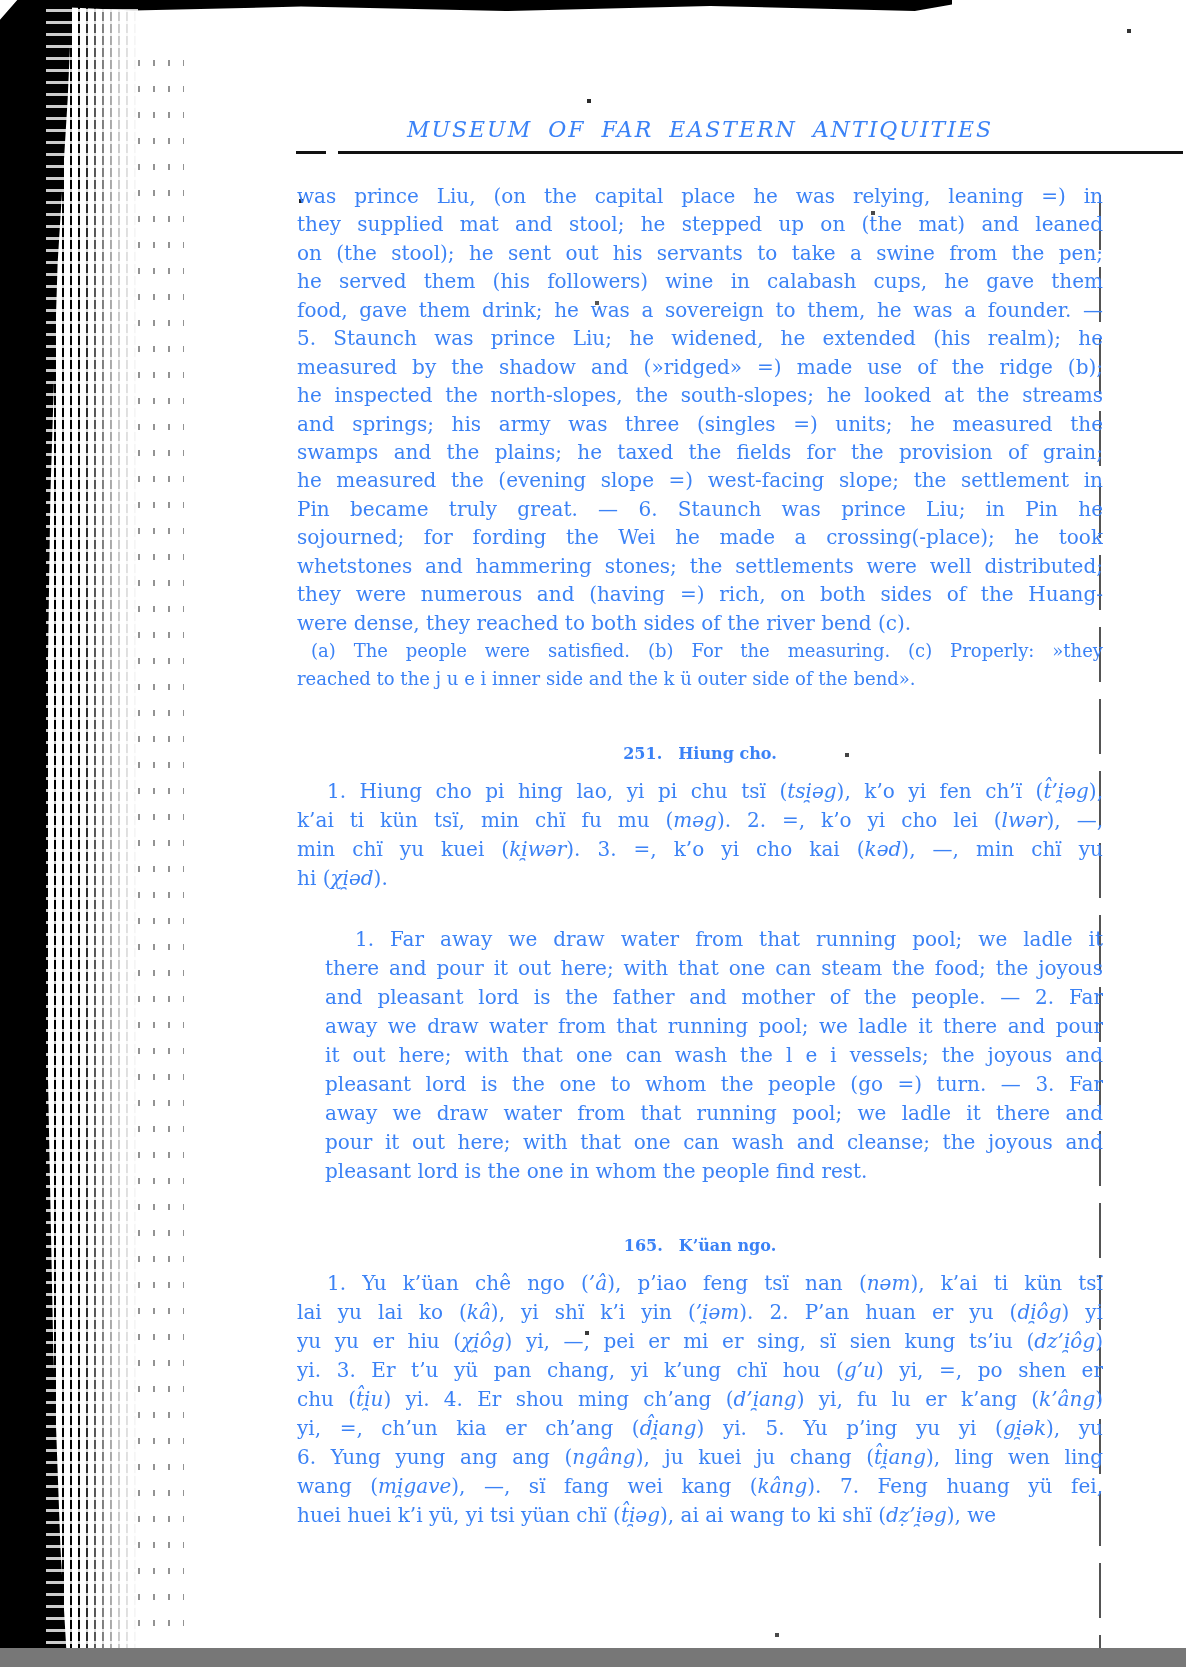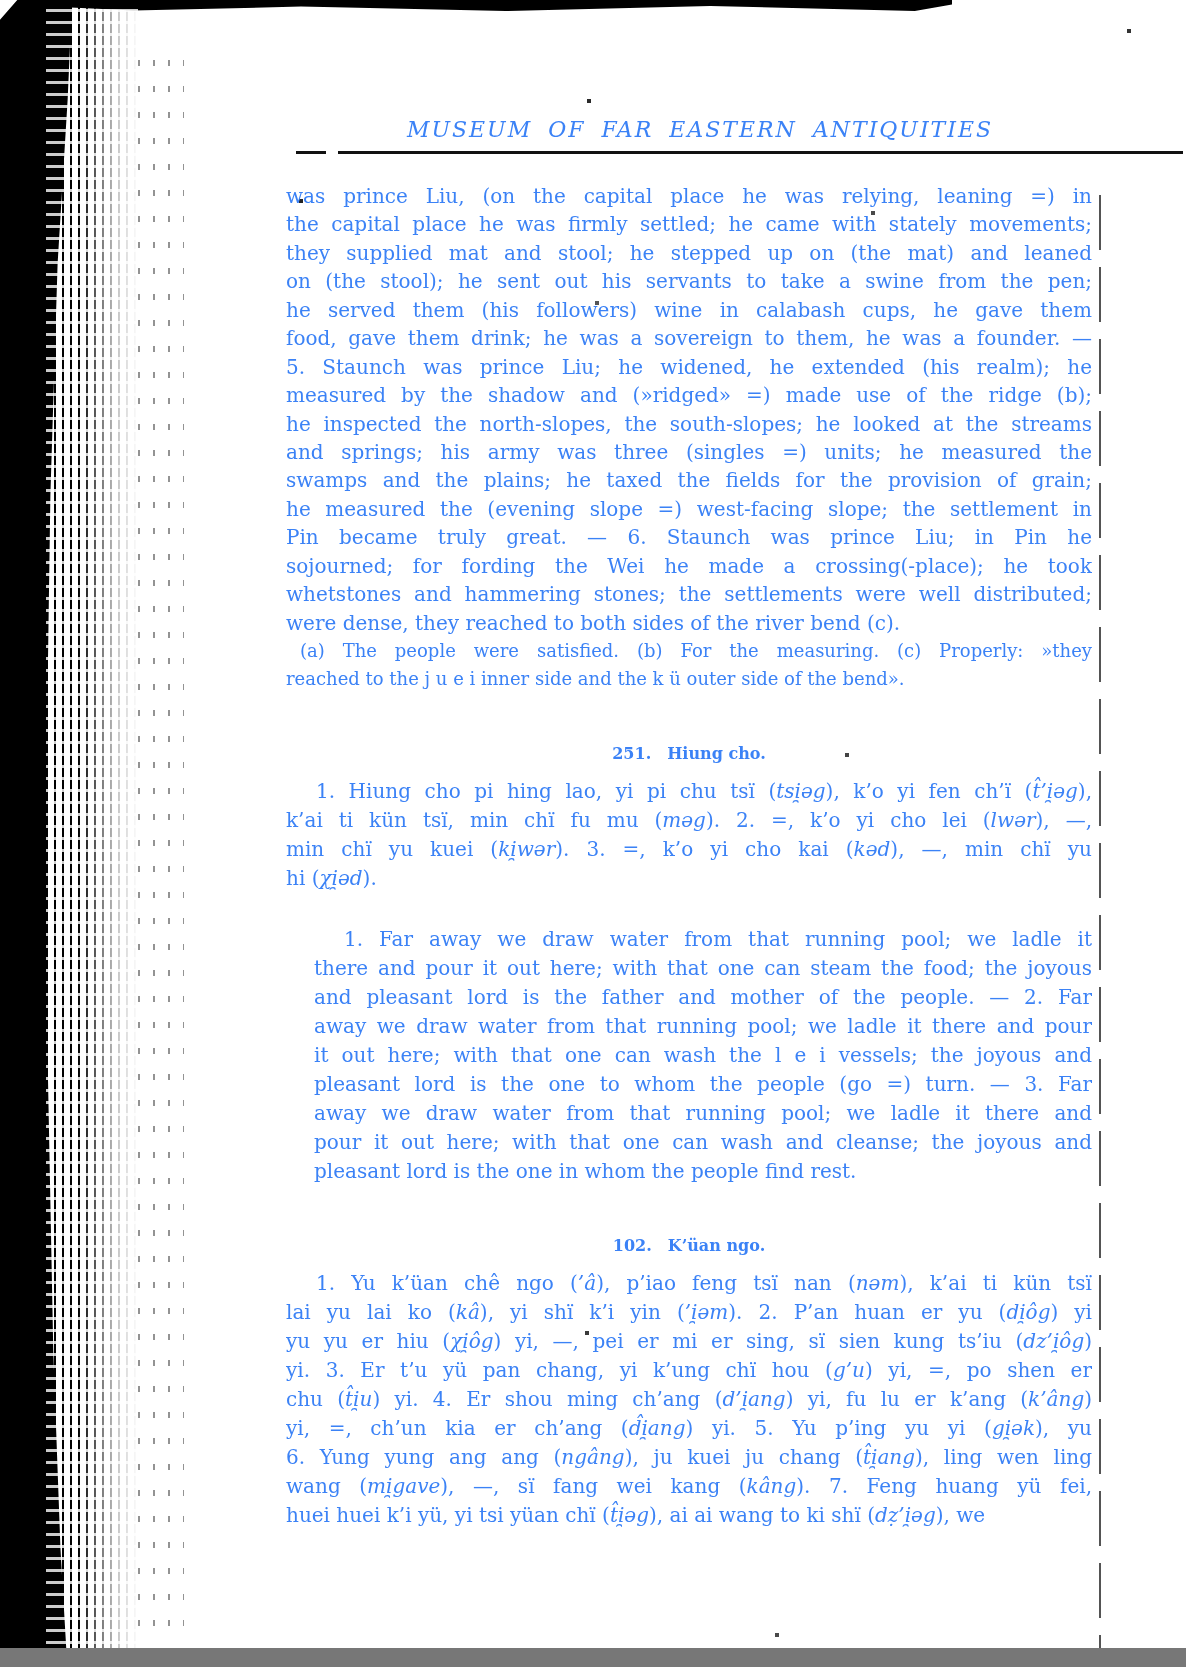--- a/index.html
+++ b/index.html
@@ -53,21 +53,21 @@
   
   .running-head{
     position:absolute;left:297px;top:117px;width:806px;
     text-align:center;font-style:italic;font-size:22px;
     letter-spacing:2px;word-spacing:7px;white-space:nowrap;
   }
   .head-rule{
     position:absolute;left:296px;top:151px;width:887px;height:3px;
     background:linear-gradient(90deg,#111 0 30px,transparent 30px 42px,#111 42px 100%);
   }
-  .text-flow{position:absolute;left:286px;top:182px;width:806px;}
+  .text-flow{position:absolute;left:297px;top:182px;width:806px;}
   .tline{
     text-align:justify;text-align-last:justify;
     overflow:hidden;white-space:normal;
   }
   .tline.last{text-align-last:left;}
   .body-par{font-size:20px;}
   .body-par .tline{height:28.45px;line-height:28.45px;}
   .sect-par{font-size:20px;}
   .sect-par .tline{height:29px;line-height:29px;}
   .indent-first .tline:first-child{text-indent:30px;}
@@ -98,34 +98,34 @@
   <div class="page-edge-line"></div>
   <div class="ink-specks"></div>
 
   <div class="running-head">MUSEUM OF FAR EASTERN ANTIQUITIES</div>
   <div class="head-rule"></div>
 
   <div class="text-flow">
 
     <div class="body-par">
         <div class="tline">was prince Liu, (on the capital place he was relying, leaning =) in</div>
-        <div class="tline">the capital place he was firmly settled; he came with stately movements;</div>
         <div class="tline">they supplied mat and stool; he stepped up on (the mat) and leaned</div>
         <div class="tline">on (the stool); he sent out his servants to take a swine from the pen;</div>
         <div class="tline">he served them (his followers) wine in calabash cups, he gave them</div>
         <div class="tline">food, gave them drink; he was a sovereign to them, he was a founder. —</div>
         <div class="tline">5. Staunch was prince Liu; he widened, he extended (his realm); he</div>
         <div class="tline">measured by the shadow and (»ridged» =) made use of the ridge (b);</div>
         <div class="tline">he inspected the north-slopes, the south-slopes; he looked at the streams</div>
         <div class="tline">and springs; his army was three (singles =) units; he measured the</div>
         <div class="tline">swamps and the plains; he taxed the fields for the provision of grain;</div>
         <div class="tline">he measured the (evening slope =) west-facing slope; the settlement in</div>
         <div class="tline">Pin became truly great. — 6. Staunch was prince Liu; in Pin he</div>
         <div class="tline">sojourned; for fording the Wei he made a crossing(-place); he took</div>
         <div class="tline">whetstones and hammering stones; the settlements were well distributed;</div>
+        <div class="tline">they were numerous and (having =) rich, on both sides of the Huang-</div>
         <div class="tline last">were dense, they reached to both sides of the river bend (c).</div>
       </div>
 
     <div class="footnote">
         <div class="tline">(a) The people were satisfied. (b) For the measuring. (c) Properly: »they</div>
         <div class="tline last">reached to the j u e i inner side and the k ü outer side of the bend».</div>
       </div>
 
     <div class="sect-heading h-251">
       <span class="sect-num">251.</span><span class="sect-title">Hiung cho.</span>
@@ -144,21 +144,21 @@
         <div class="tline">and pleasant lord is the father and mother of the people. — 2. Far</div>
         <div class="tline">away we draw water from that running pool; we ladle it there and pour</div>
         <div class="tline">it out here; with that one can wash the l e i vessels; the joyous and</div>
         <div class="tline">pleasant lord is the one to whom the people (go =) turn. — 3. Far</div>
         <div class="tline">away we draw water from that running pool; we ladle it there and</div>
         <div class="tline">pour it out here; with that one can wash and cleanse; the joyous and</div>
         <div class="tline last">pleasant lord is the one in whom the people find rest.</div>
       </div>
 
     <div class="sect-heading h-252">
-      <span class="sect-num">102.</span><span class="sect-title">K’üan ngo.</span>
+      <span class="sect-num">165.</span><span class="sect-title">K’üan ngo.</span>
     </div>
 
     <div class="sect-par indent-first p-252">
         <div class="tline">1. Yu k’üan chê ngo (<i>’â</i>), p’iao feng tsï nan (<i>nəm</i>), k’ai ti kün tsï</div>
         <div class="tline">lai yu lai ko (<i>kâ</i>), yi shï k’i yin (<i>’i̯əm</i>). 2. P’an huan er yu (<i>di̯ôg</i>) yi</div>
         <div class="tline">yu yu er hiu (<i>χi̯ôg</i>) yi, —, pei er mi er sing, sï sien kung ts’iu (<i>dz’i̯ôg</i>)</div>
         <div class="tline">yi. 3. Er t’u yü pan chang, yi k’ung chï hou (<i>g’u</i>) yi, =, po shen er</div>
         <div class="tline">chu (<i>t̂i̯u</i>) yi. 4. Er shou ming ch’ang (<i>d’i̯ang</i>) yi, fu lu er k’ang (<i>k’âng</i>)</div>
         <div class="tline">yi, =, ch’un kia er ch’ang (<i>d̂i̯ang</i>) yi. 5. Yu p’ing yu yi (<i>gi̯ək</i>), yu</div>
         <div class="tline">6. Yung yung ang ang (<i>ngâng</i>), ju kuei ju chang (<i>t̂i̯ang</i>), ling wen ling</div>

